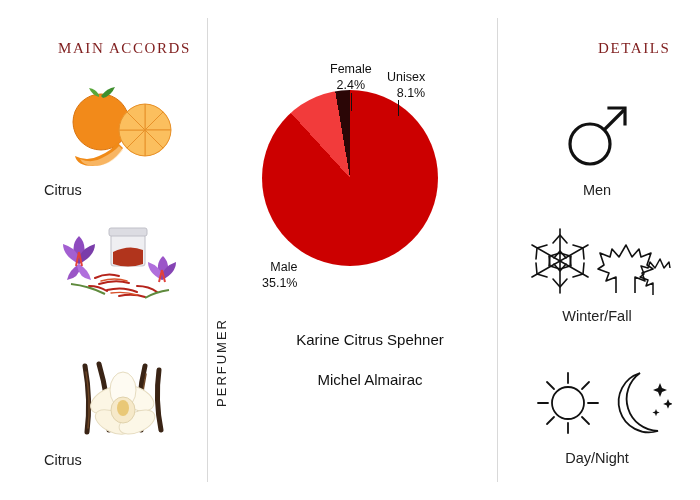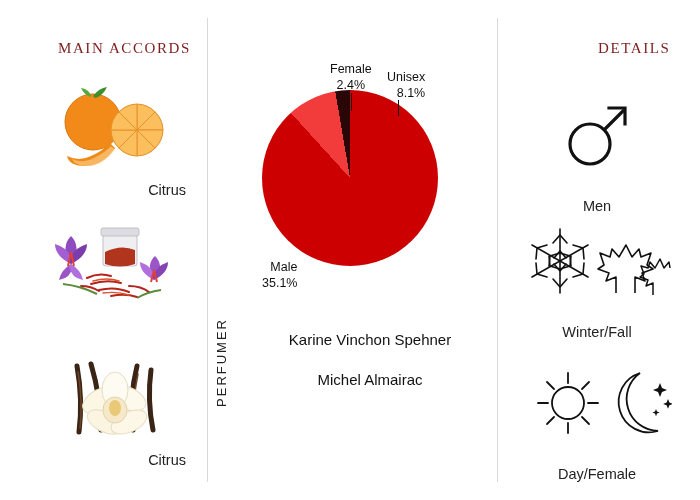--- a/index.html
+++ b/index.html
@@ -35,23 +35,23 @@
     background: #d9d9d9;
     top: 18px;
     height: 464px;
   }
   #vrule-left  { left: 207px; }
   #vrule-right { left: 497px; }
 
   
   .accord {
     position: absolute;
-    left: 36px;
+    left: 44px;
     width: 150px;
-    text-align: right;
+    text-align: left;
   }
   .accord .art {
     height: 92px;
     position: relative;
     margin: 0 auto;
     width: 140px;
   }
   .accord .label {
     font-size: 14.5px;
     color: #222;
@@ -123,21 +123,21 @@
   }
   .detail .art {
     height: 86px;
     display: flex;
     align-items: center;
     justify-content: center;
   }
   .detail .label {
     font-size: 14.5px;
     color: #222;
-    margin-top: 20px;
+    margin-top: 4px;
   }
   #detail-0 { top: 92px; }
   #detail-1 { top: 218px; }
   #detail-2 { top: 360px; }
 
   svg { display: block; }
 </style>
 </head>
 <body>
 
@@ -261,21 +261,21 @@
   <span>8.1%</span>
 </div>
 <div class="leader" id="leader-unisex"></div>
 
 <div class="pie-label" id="pie-label-male">
   <span>Male</span><br>
   <span>35.1%</span>
 </div>
 
 <div id="perfumer-vertical">PERFUMER</div>
-<div class="perfumer-name" id="perfumer-name-0">Karine Vinchon Spehner</div>
+<div class="perfumer-name" id="perfumer-name-0">Karine Citrus Spehner</div>
 <div class="perfumer-name" id="perfumer-name-1">Michel Almairac</div>
 
 <div class="detail" id="detail-0">
   <div class="art">
     <svg width="76" height="76" viewBox="0 0 76 76">
       <circle cx="31" cy="47" r="20" fill="none" stroke="#111" stroke-width="3.2"></circle>
       <line x1="45" y1="33" x2="65" y2="13" stroke="#111" stroke-width="3.2"></line>
       <polyline points="50,11 66,11 66,27" fill="none" stroke="#111" stroke-width="3.2" stroke-linecap="square"></polyline>
     </svg>
   </div>
@@ -327,14 +327,14 @@
       </g>
 
       <path d="M118 8 a30 30 0 1 0 18 58 a32 32 0 0 1 -18 -58 z" fill="none" stroke="#111" stroke-width="1.8"></path>
       <g fill="#111">
         <path d="M138 18 l2 5 l5 2 l-5 2 l-2 5 l-2 -5 l-5 -2 l5 -2 z"></path>
         <path d="M146 34 l1.4 3.5 l3.5 1.4 l-3.5 1.4 l-1.4 3.5 l-1.4 -3.5 l-3.5 -1.4 l3.5 -1.4 z"></path>
         <path d="M134 44 l1 2.6 l2.6 1 l-2.6 1 l-1 2.6 l-1 -2.6 l-2.6 -1 l2.6 -1 z"></path>
       </g>
     </svg>
   </div>
-  <div class="label">Day/Female</div>
+  <div class="label">Day/Night</div>
 </div>
 
 </body></html>

